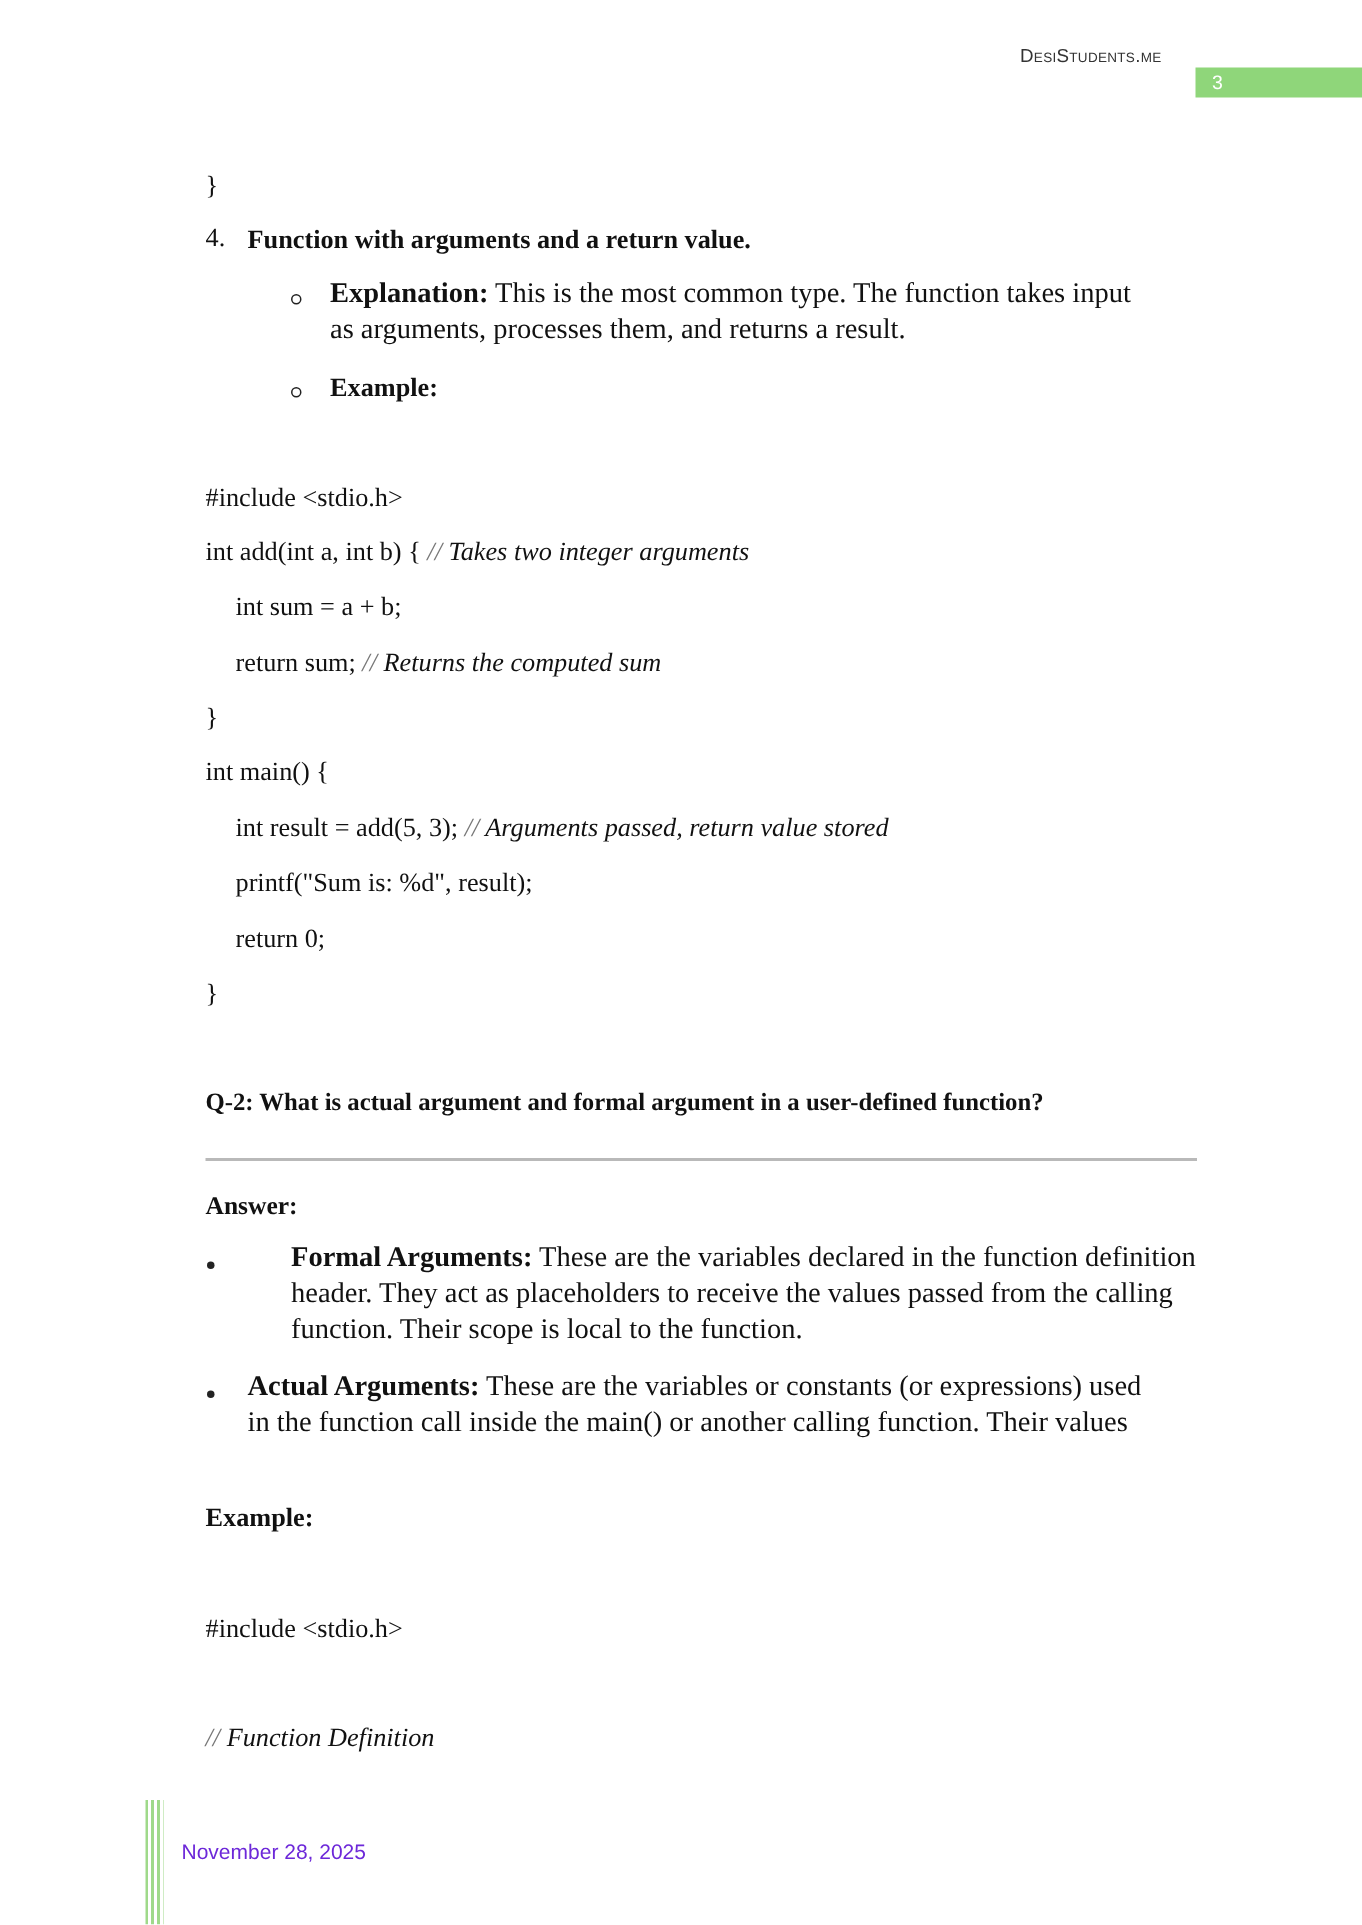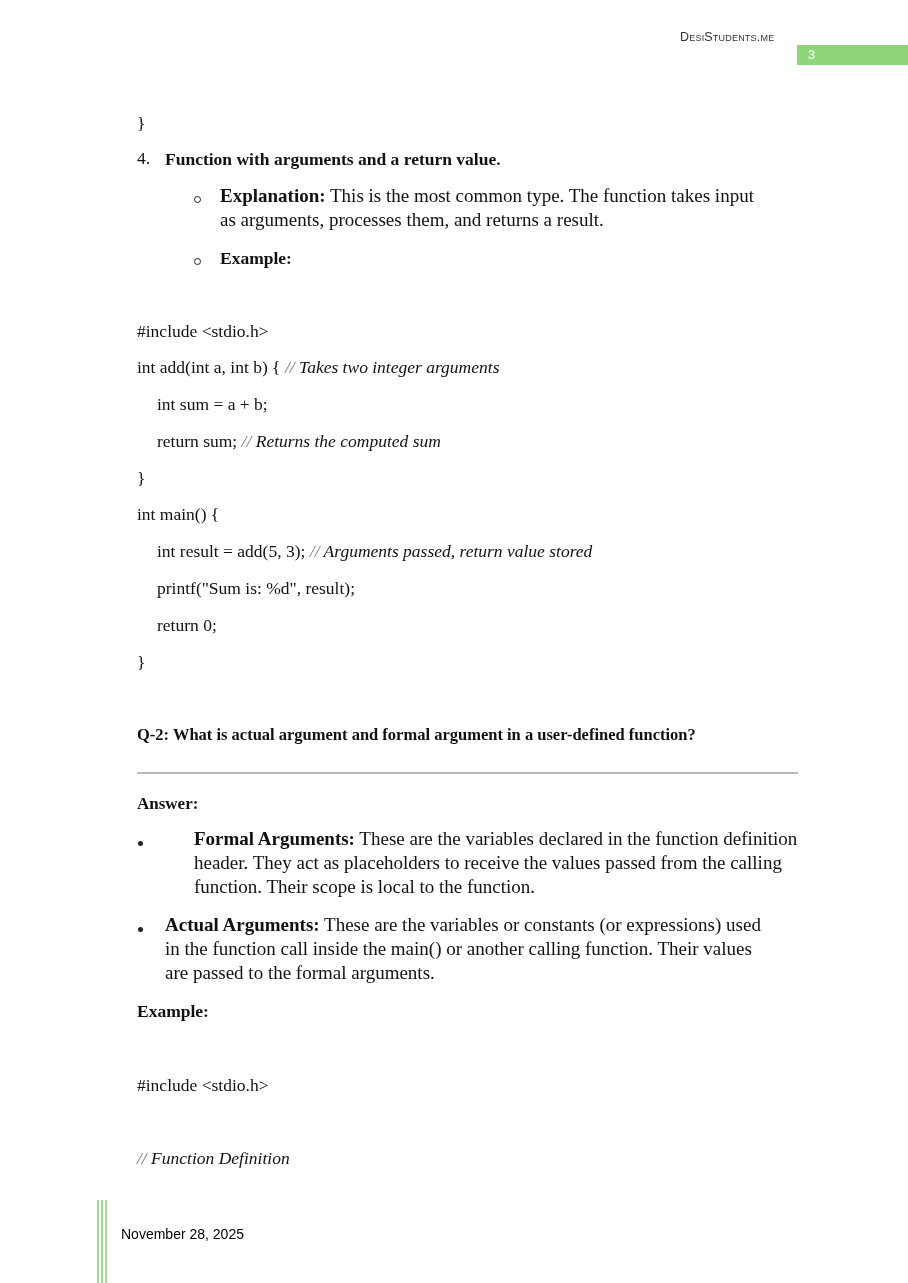--- a/index.html
+++ b/index.html
@@ -40,21 +40,21 @@
   }
   .hr {
     position: absolute; left: 137px; top: 772px; width: 661px; height: 2px; background: #b9b9b9;
   }
   .footer-lines {
     position: absolute; left: 97px; top: 1200px; width: 12px; height: 83px;
     background: repeating-linear-gradient(to right, #9fd98a 0 2px, #ffffff 2px 4px);
   }
   .footer-date {
     position: absolute; left: 121px; top: 1226px;
-    font-family: "Liberation Sans", sans-serif; font-size: 14px; color: #000000;
+    font-family: "Liberation Sans", sans-serif; font-size: 14px; color: #6d28d9;
   }
 </style>
 </head>
 <body>
 
 <div>
   <div class="header-site">DesiStudents.me</div>
   <div class="header-bar">
     <span>3</span>
   </div>
@@ -103,21 +103,20 @@
   <div class="para" style="left:165px; top:827px;margin-left:29px;">
     <span class="bold">Formal Arguments:</span><span> These are the variables declared in the function definition</span><br>
     <span>header. They act as placeholders to receive the values passed from the calling</span><br>
     <span>function. Their scope is local to the function.</span>
   </div>
 
   <div class="dot-bullet" style="left:138px; top:927px;"></div>
   <div class="para" style="left:165px; top:913px;">
     <span class="bold">Actual Arguments:</span><span> These are the variables or constants (or expressions) used</span><br>
     <span>in the function call inside the main() or another calling function. Their values</span><br>
-    <span>are passed to the formal arguments.</span>
   </div>
 
   <div class="line bold" style="top:1000px;">Example:</div>
 </div>
 
 <div>
   <div class="line" style="top:1074px;">#include &lt;stdio.h&gt;</div>
   <div class="line" style="top:1147px;">
     <span class="cmt"><span class="sl">//</span><span> Function Definition</span></span>
   </div>

